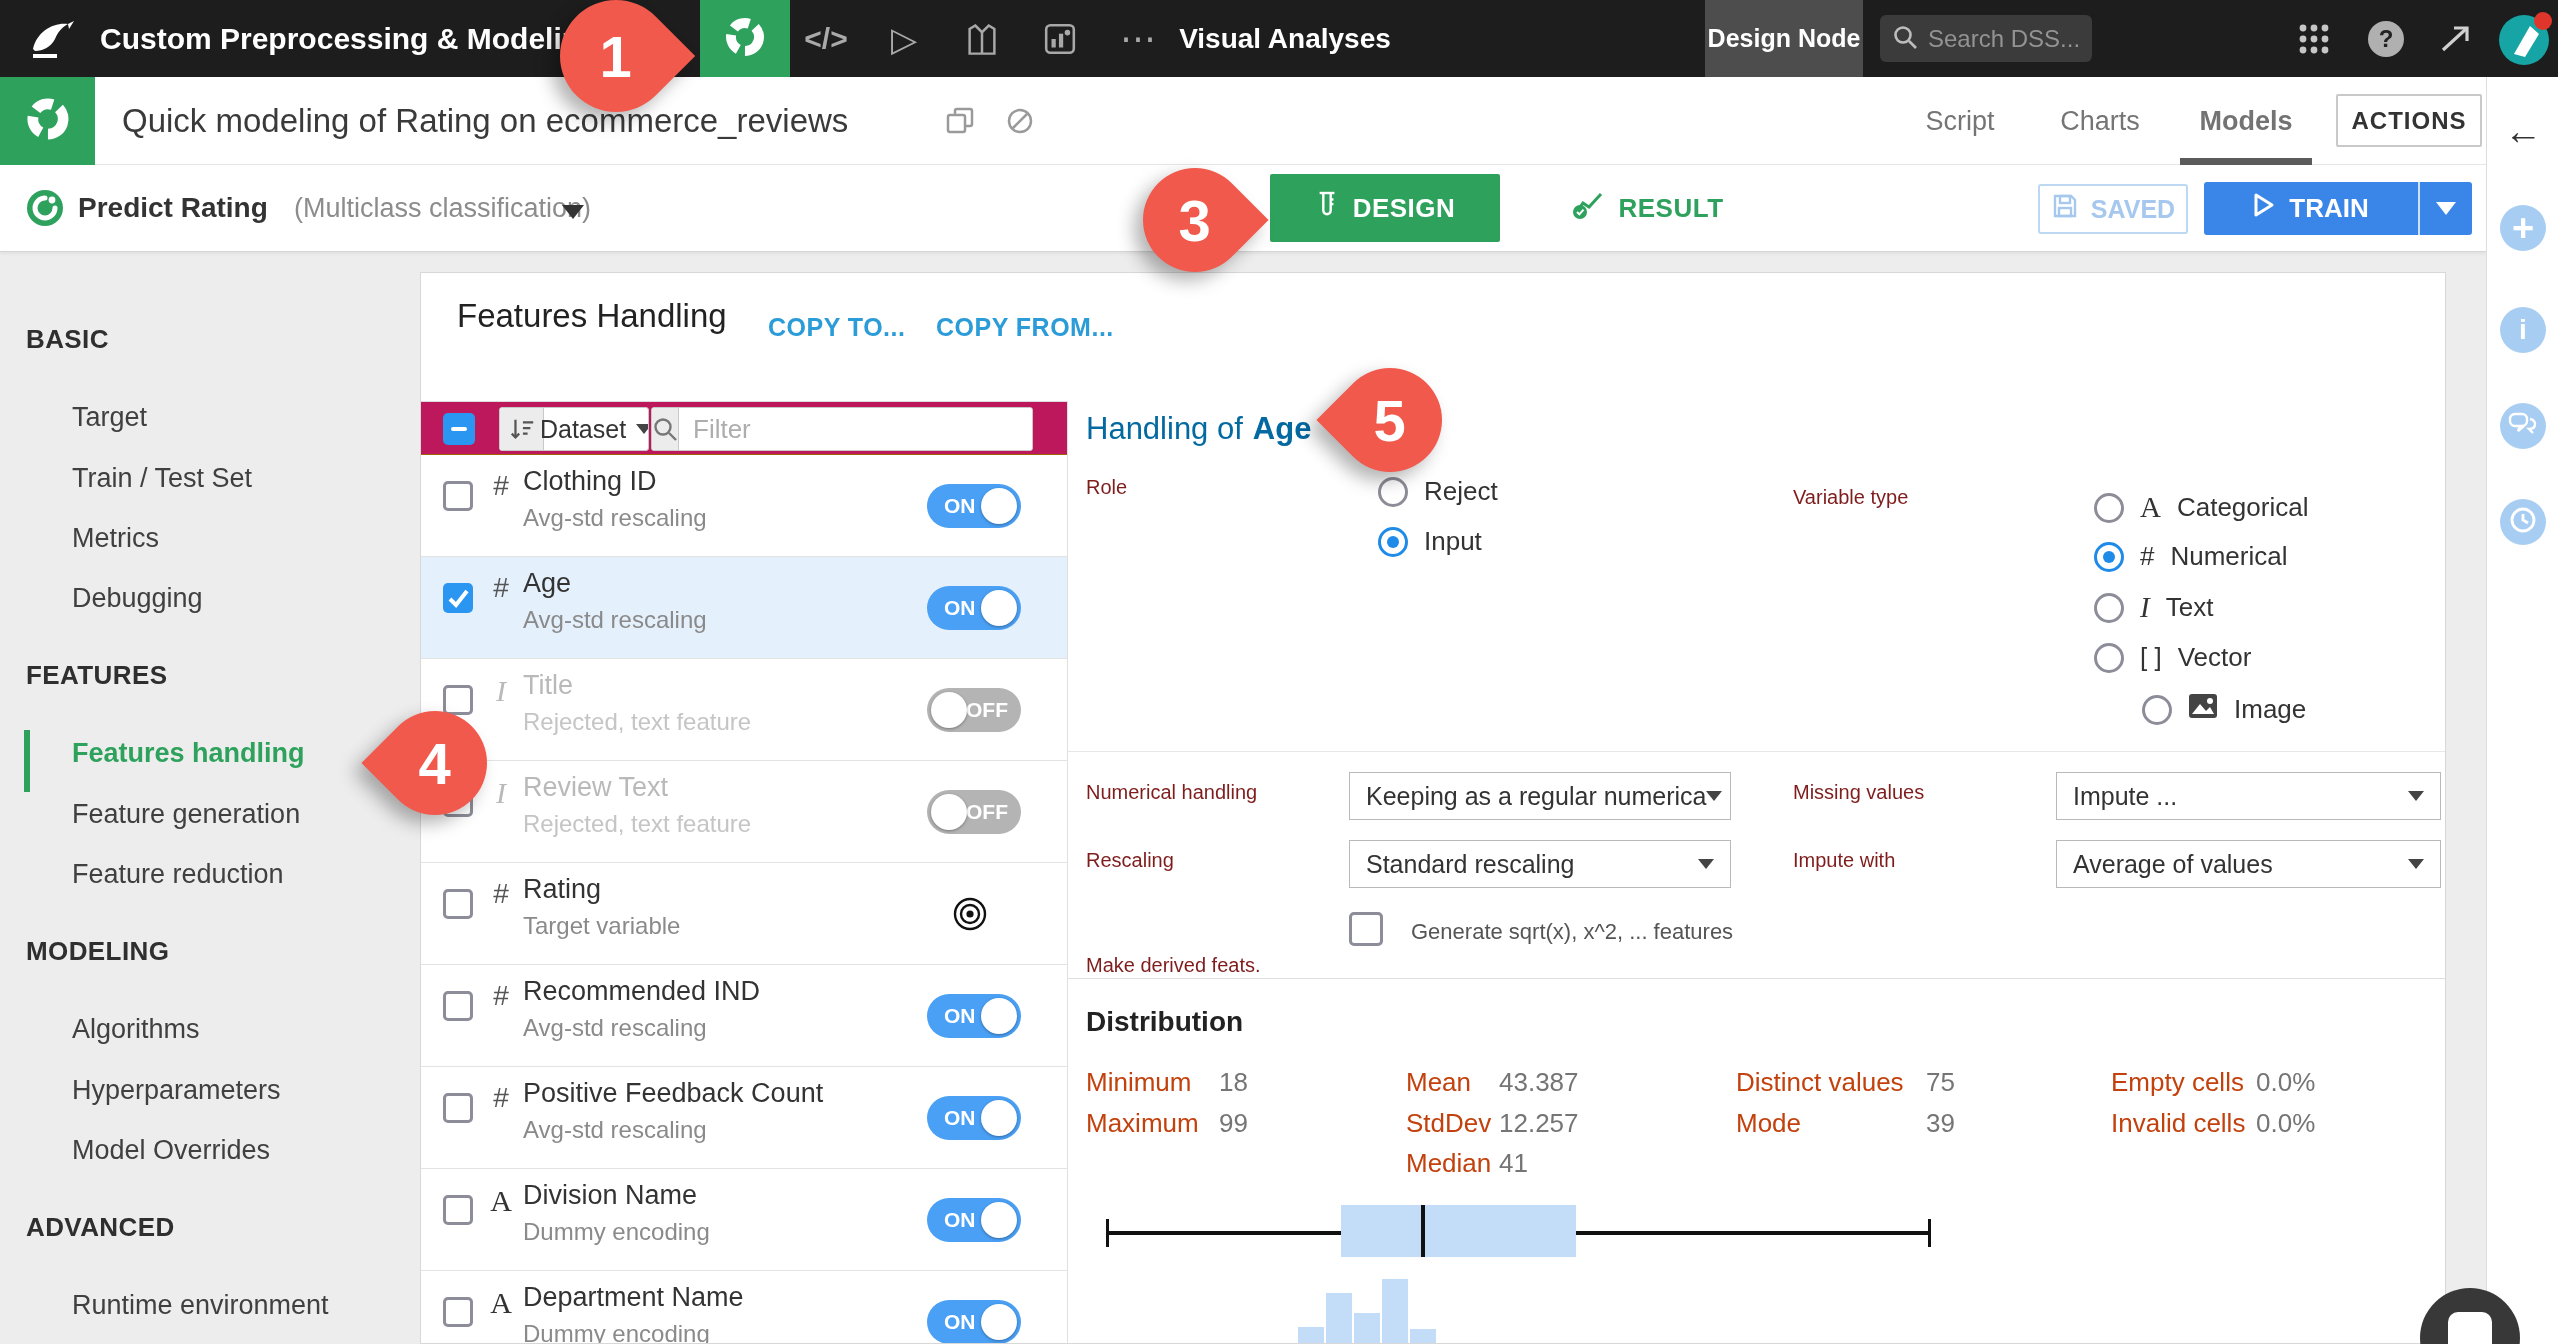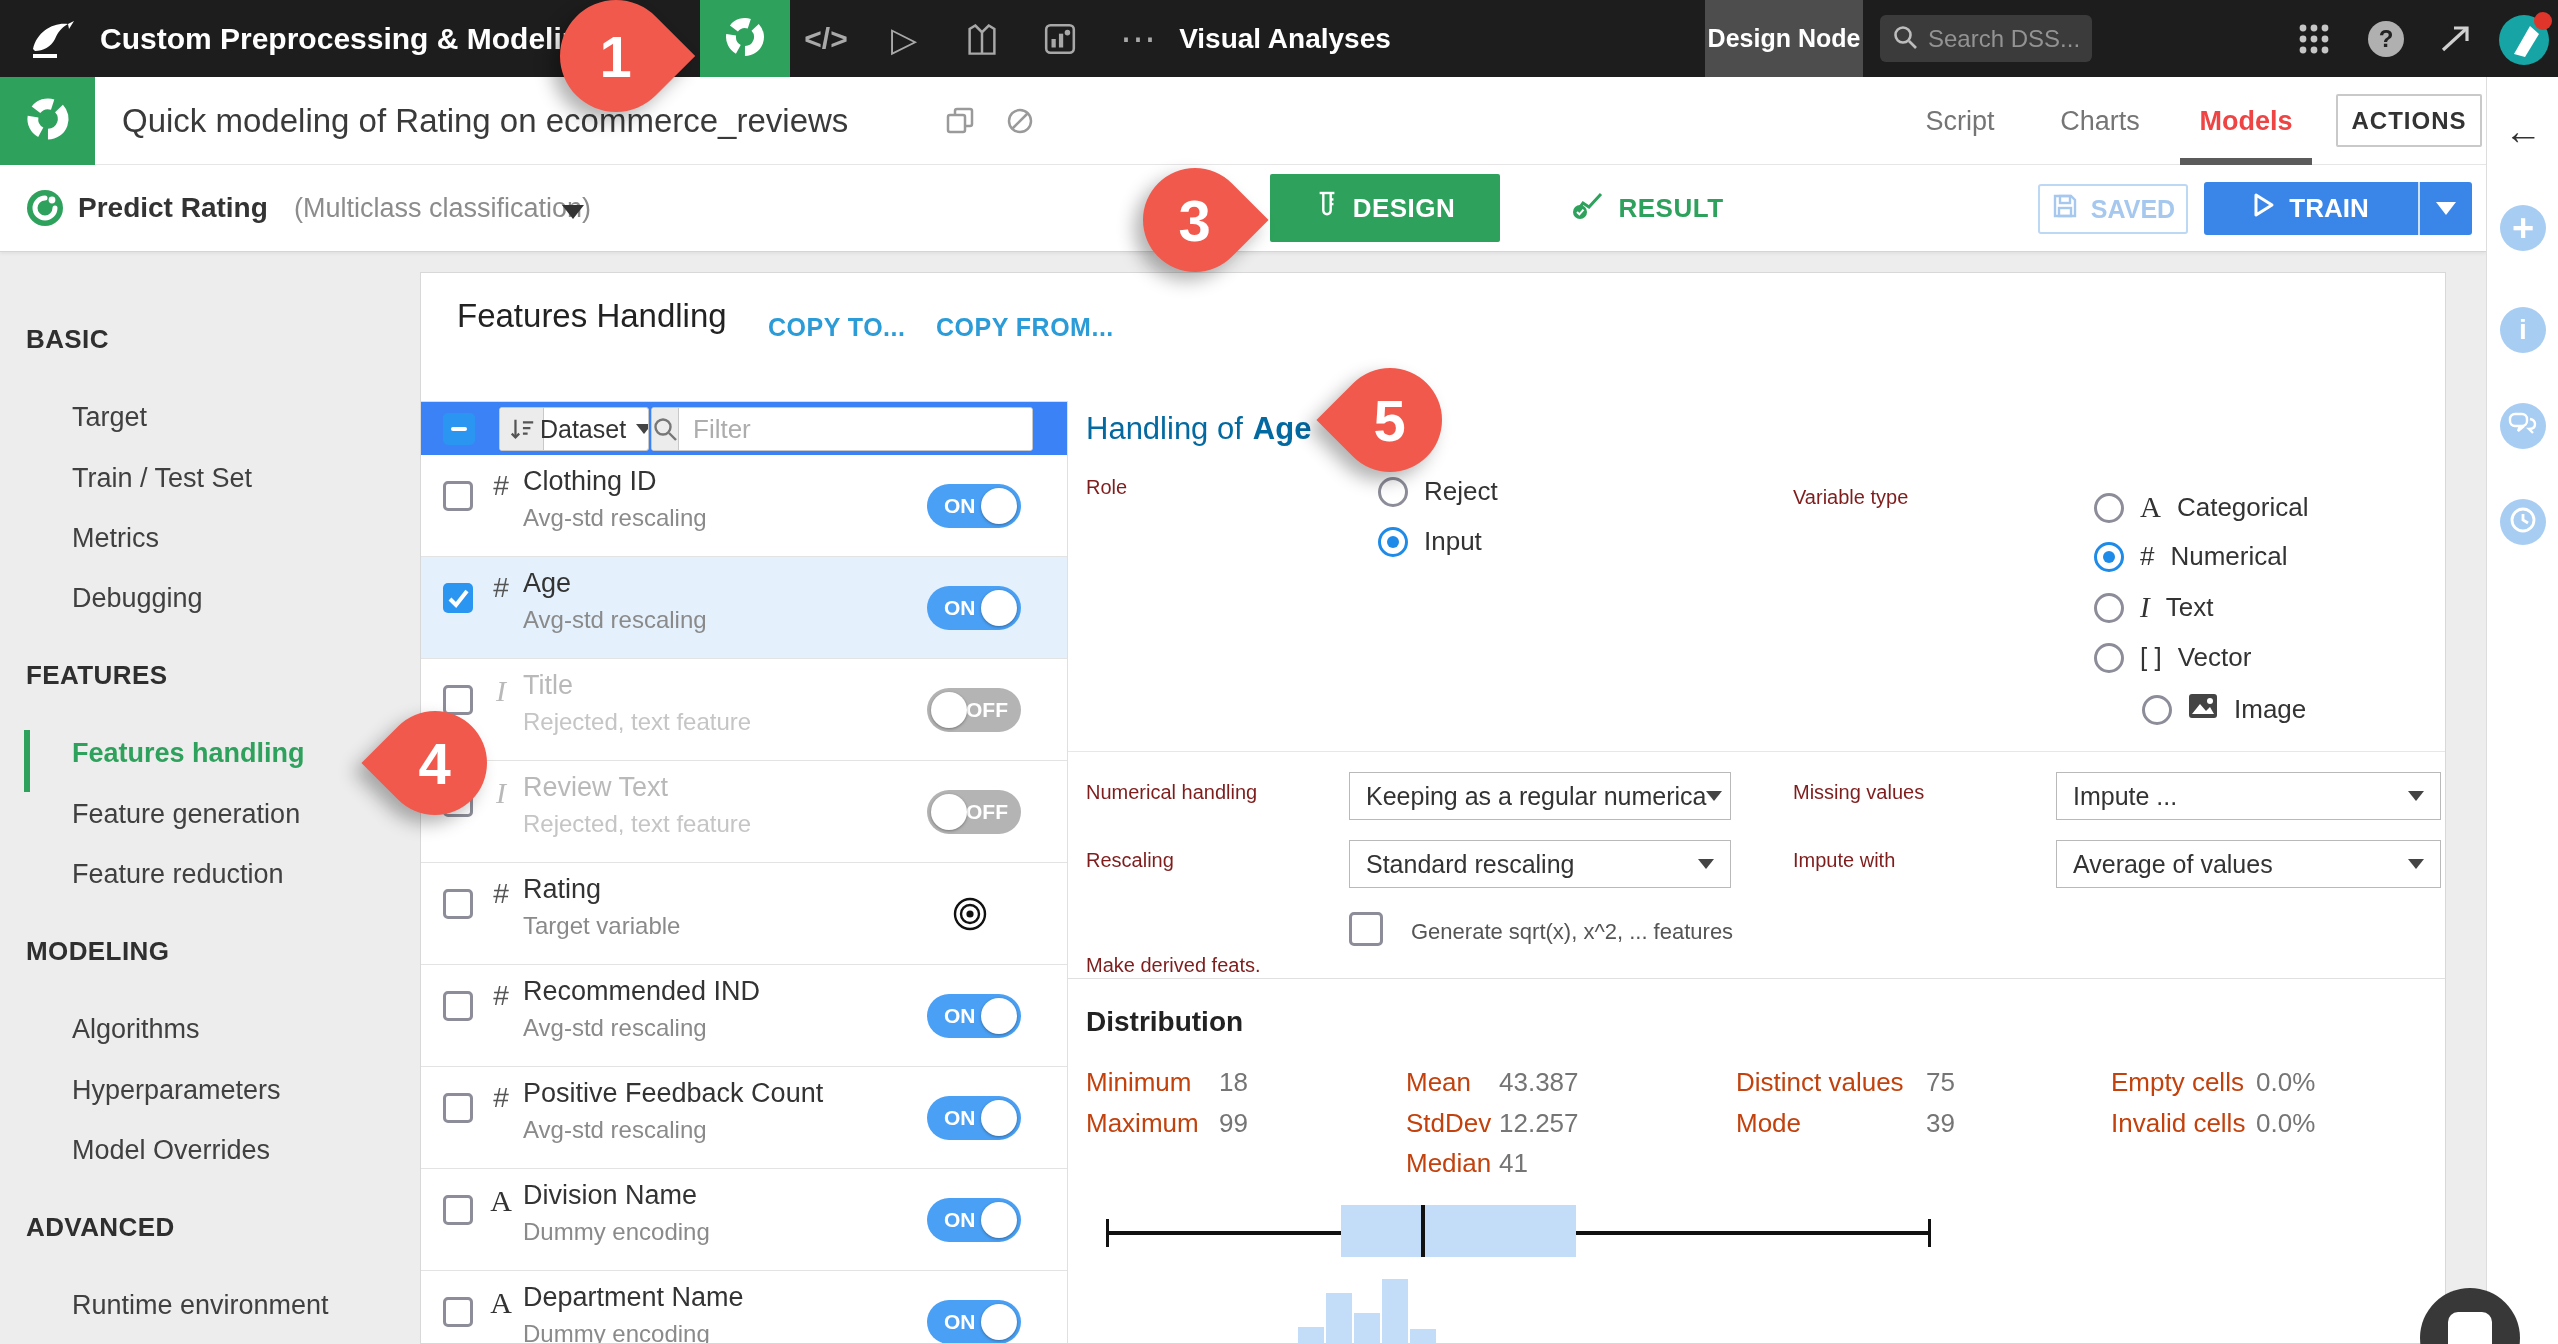--- a/index.html
+++ b/index.html
@@ -18,21 +18,21 @@
   .nav-search input::placeholder { color:#939393; }
   .help-circle { width:36px; height:36px; border-radius:50%; background:#b0b0b0; color:#222; font-weight:700; font-size:24px; display:flex; align-items:center; justify-content:center; }
   .avatar-wrap { position:absolute; left:2498px; top:12px; width:56px; height:54px; }
 
   
   .projectbar { position:absolute; left:0; top:77px; width:2558px; height:88px; background:#fff; border-bottom:1px solid #e6e6e6; z-index:5; }
   .pb-green { position:absolute; left:0; top:0; width:95px; height:88px; background:var(--c-green,#2ea25c); display:flex; align-items:center; justify-content:center; }
   .pb-title { position:absolute; left:122px; top:0; height:88px; display:flex; align-items:center; font-size:33px; color:#3a3a3a; white-space:nowrap; }
   .pb-ic { position:absolute; top:0; height:88px; width:56px; display:flex; align-items:center; justify-content:center; }
   .pb-tab { position:absolute; top:0; height:88px; display:flex; align-items:center; justify-content:center; font-size:27px; color:#757575; }
-  .pb-tab.active { color:#ef4444; font-weight:700; }
+  .pb-tab.active { color:#737373; font-weight:700; }
   .pb-underline { position:absolute; left:2180px; top:81px; width:132px; height:7px; background:#5b5b5b; }
   .pb-actions { position:absolute; left:2336px; top:17px; width:146px; height:53px; border:2px solid #c9c9c9; border-radius:2px; display:flex; align-items:center; justify-content:center; font-weight:700; font-size:24px; color:#333; letter-spacing:1px; background:#fff; }
 
   
   .modelbar { position:absolute; left:0; top:165px; width:2486px; height:87px; background:#fff; border-bottom:1px solid #d5d5d5; box-shadow:0 2px 3px rgba(0,0,0,0.05); z-index:5; }
   .mb-name { position:absolute; left:78px; top:0; height:86px; display:flex; align-items:center; font-size:28px; font-weight:700; color:#333; }
   .mb-type { position:absolute; left:294px; top:0; height:86px; display:flex; align-items:center; font-size:27px; color:#8c8c8c; }
   .mb-caret { position:absolute; left:562px; top:40px; width:0; height:0; border-left:11px solid transparent; border-right:11px solid transparent; border-top:14px solid #333; }
   .btn-design { position:absolute; left:1270px; top:9px; width:230px; height:68px; background:var(--c-green,#2ea25c); color:#fff; font-weight:700; font-size:26px; display:flex; align-items:center; justify-content:center; gap:14px; border-radius:2px; letter-spacing:0.5px; }
   .tab-result { position:absolute; left:1548px; top:0; width:200px; height:86px; display:flex; align-items:center; justify-content:center; gap:14px; color:var(--c-green,#2ea25c); font-weight:700; font-size:26px; letter-spacing:0.5px; }
@@ -55,21 +55,21 @@
   .side-header { left:26px; font-size:26px; font-weight:700; color:#2f2f2f; letter-spacing:0.4px; }
   .side-item { left:72px; font-size:27px; color:#404040; }
   .side-item.active { color:var(--c-green,#2ea25c); font-weight:700; }
   .side-active-bar { position:absolute; left:24px; top:478px; width:6px; height:62px; background:var(--c-green,#2ea25c); }
 
   
   .card { position:absolute; left:420px; top:20px; width:2026px; height:1072px; background:#fff; border:1px solid #d8d8d8; overflow:hidden; }
   .fh-title { position:absolute; left:36px; top:24px; font-size:33px; color:#222; }
   .copy-link { position:absolute; top:40px; font-size:25px; font-weight:700; color:var(--c-link_blue,#2b9cd8); letter-spacing:0.5px; }
 
-  .controls { position:absolute; left:0; top:128px; width:646px; height:56px; border-top:1px solid #dcdcdc; border-bottom:1px solid #a16207; background:#3b82f6; }
+  .controls { position:absolute; left:0; top:128px; width:646px; height:56px; border-top:1px solid #dcdcdc; border-bottom:3px solid #a16207; background:#be185d; }
   .ctl-check { position:absolute; left:22px; top:11px; width:32px; height:32px; background:#2b96f1; border-radius:5px; display:flex; align-items:center; justify-content:center; }
   .ctl-check .minus { width:16px; height:4px; background:#fff; border-radius:2px; }
   .ctl-group { position:absolute; top:5px; height:44px; border:1px solid #c8c8c8; border-radius:3px; display:flex; overflow:hidden; background:#fff; }
   .ctl-seg-gray { background:#ececec; border-right:1px solid #c8c8c8; display:flex; align-items:center; justify-content:center; }
   .ctl-dataset { width:104px; display:flex; align-items:center; justify-content:center; gap:10px; font-size:25px; color:#333; }
   .tri-down-dark { width:0; height:0; border-left:8px solid transparent; border-right:8px solid transparent; border-top:10px solid #444; }
   .ctl-filter-input { flex:1; border:none; outline:none; font-size:26px; color:#333; padding:0 14px; font-family:"Liberation Sans",sans-serif; }
   .ctl-filter-input::placeholder { color:#adadad; }
 
   .rows { position:absolute; left:0; top:182px; width:646px; }

